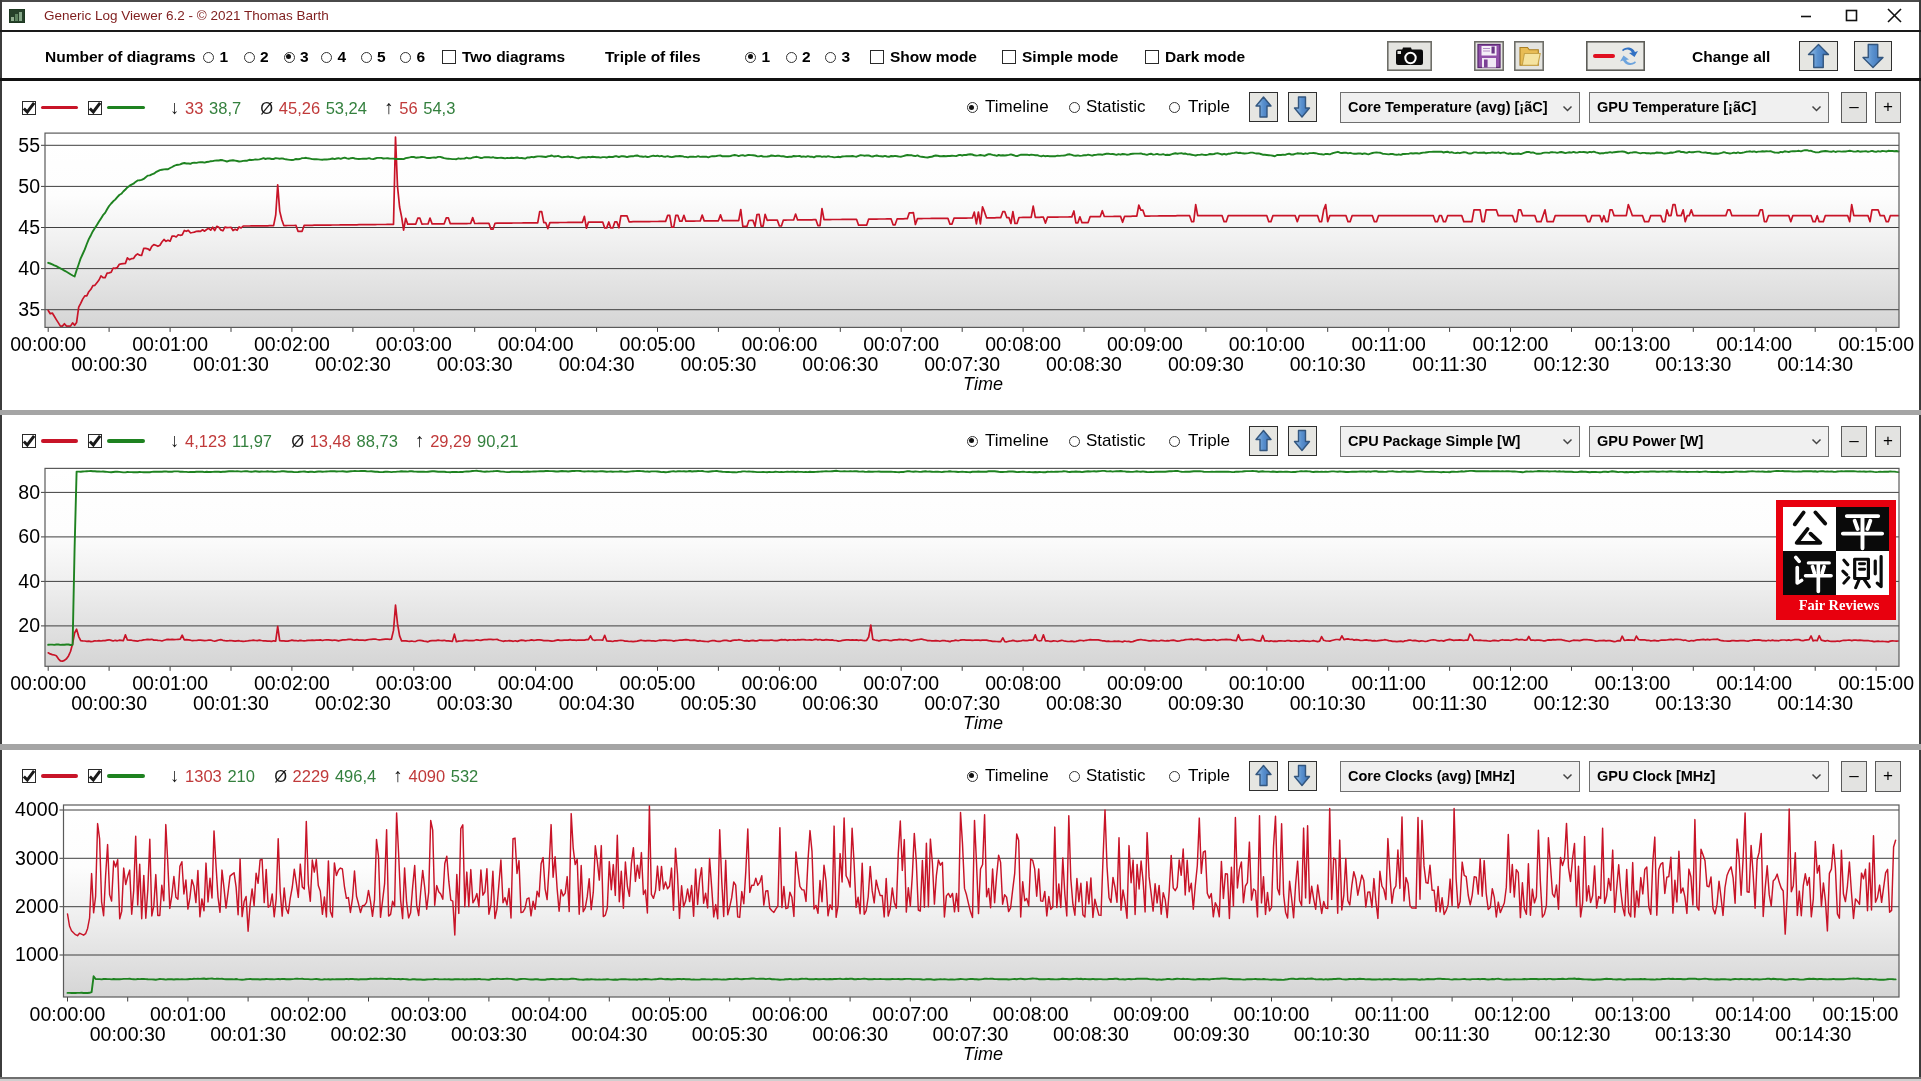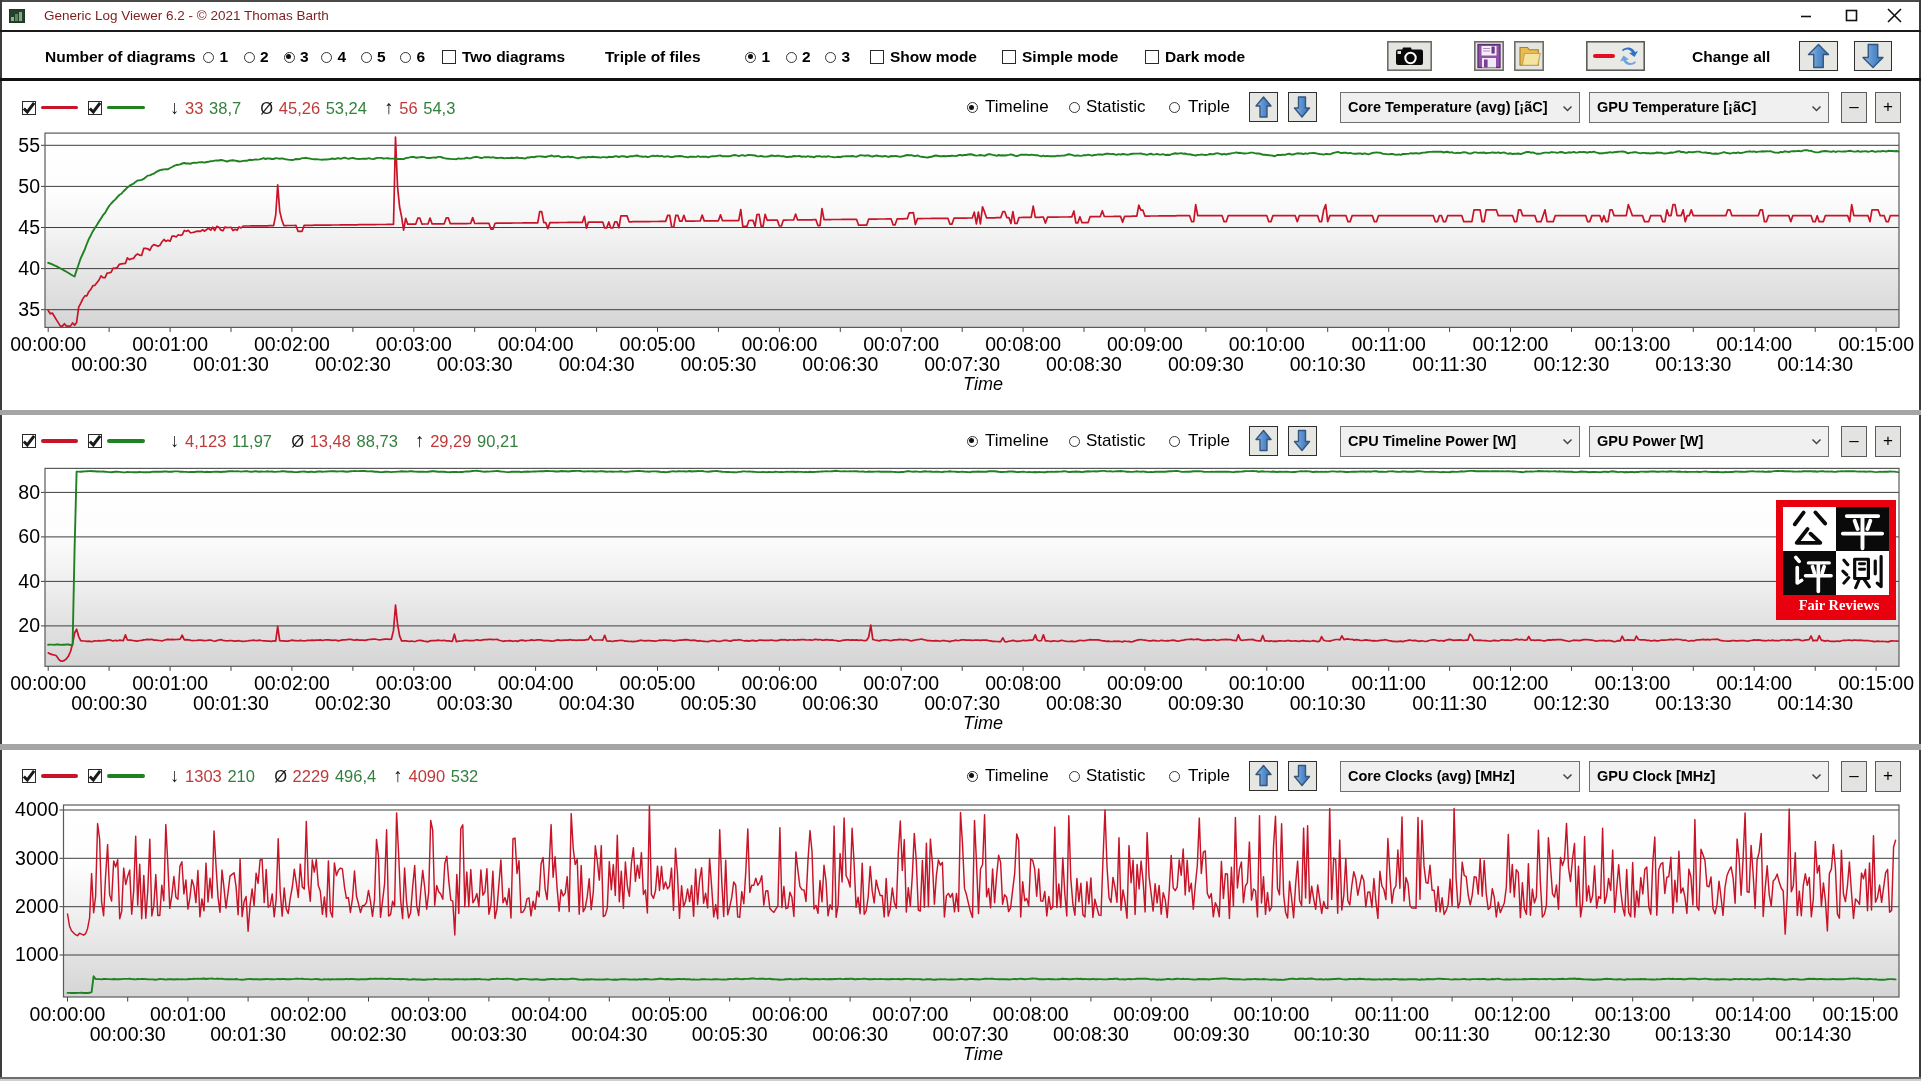--- a/index.html
+++ b/index.html
@@ -350,21 +350,21 @@
 <div class="ab" style="left:1188px;top:430.5px;font-size:17px">Triple</div>
 <div style="position:absolute;left:1249px;top:425.5px;width:29px;height:30px;background:#e6e6e2;border:1.6px solid #2f2f2f;box-sizing:border-box"></div>
 <svg style="position:absolute;left:0;top:0" width="1921" height="1081" viewBox="0 0 1921 1081">
     <polygon points="1263.5,430.5 1271.0,439.5 1267.0,439.5 1267.0,450.5 1260.0,450.5 1260.0,439.5 1256.0,439.5" fill="url(#blug)" stroke="#33567e" stroke-width="1.4" stroke-linejoin="round"></polygon>
   </svg>
 <div style="position:absolute;left:1287.5px;top:425.5px;width:29px;height:30px;background:#e6e6e2;border:1.6px solid #2f2f2f;box-sizing:border-box"></div>
 <svg style="position:absolute;left:0;top:0" width="1921" height="1081" viewBox="0 0 1921 1081">
     <polygon points="1302.0,450.5 1309.5,441.5 1305.5,441.5 1305.5,430.5 1298.5,430.5 1298.5,441.5 1294.5,441.5" fill="url(#blug)" stroke="#33567e" stroke-width="1.4" stroke-linejoin="round"></polygon>
   </svg>
 <div class="ab" style="left:1340px;top:425.5px;width:240px;height:31px;background:#f0f0f0;border:1px solid #707070;"></div>
-<div class="ab bld" style="left:1348px;top:432.5px;font-size:14.5px;white-space:nowrap">CPU Timeline Power [W]</div>
+<div class="ab bld" style="left:1348px;top:432.5px;font-size:14.5px;white-space:nowrap">CPU Package Simple [W]</div>
 <svg class="ab" style="left:1562px;top:438.0px" width="11" height="7" viewBox="0 0 11 7">
     <path d="M1.5 1.5 L5.5 5.5 L9.5 1.5" fill="none" stroke="#444" stroke-width="1.5"></path>
   </svg>
 <div class="ab" style="left:1589px;top:425.5px;width:240px;height:31px;background:#f0f0f0;border:1px solid #707070;"></div>
 <div class="ab bld" style="left:1597px;top:432.5px;font-size:14.5px;white-space:nowrap">GPU Power [W]</div>
 <svg class="ab" style="left:1811px;top:438.0px" width="11" height="7" viewBox="0 0 11 7">
     <path d="M1.5 1.5 L5.5 5.5 L9.5 1.5" fill="none" stroke="#444" stroke-width="1.5"></path>
   </svg>
 <div class="ab" style="left:1841px;top:425.5px;width:26px;height:31px;background:#e3e3e1;border:1.5px solid #5a5a5a;"></div>
 <div class="ab" style="left:1841px;top:425.5px;width:26px;height:31px;font-size:17px;text-align:center;line-height:29px">–</div>

